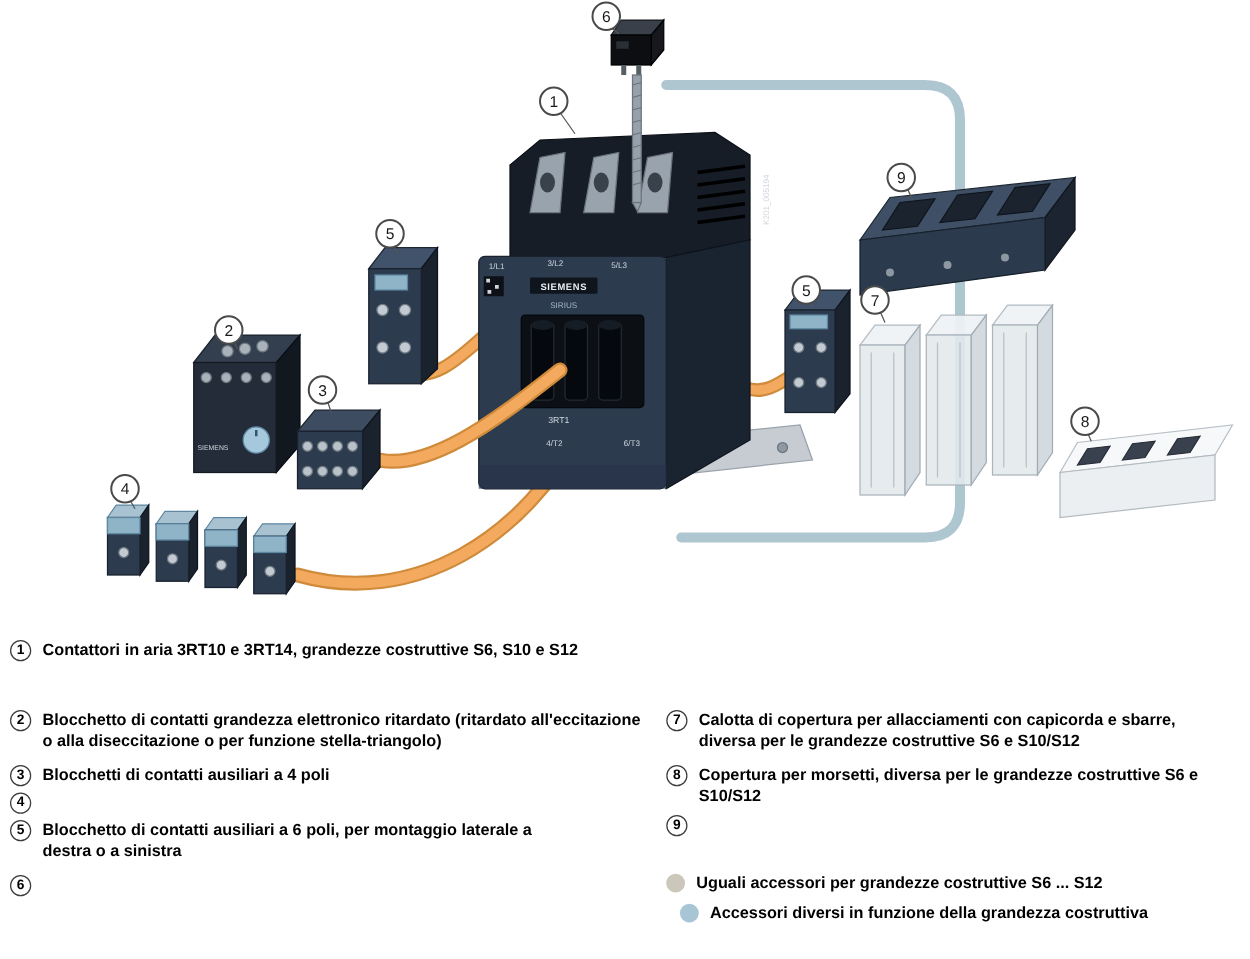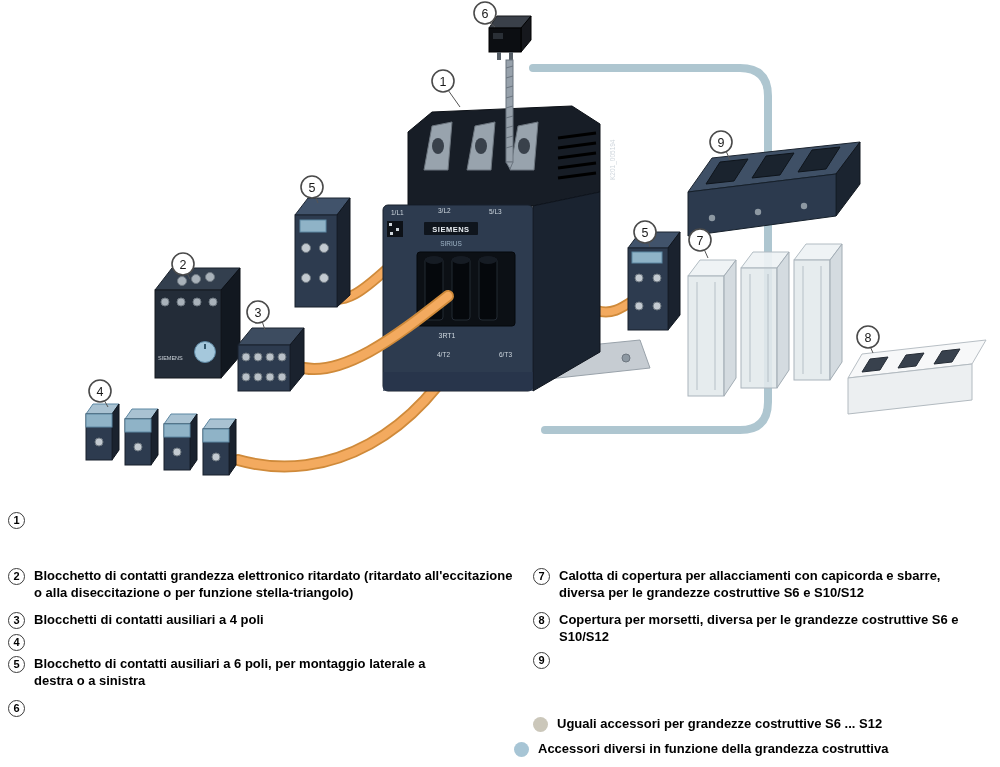--- a/index.html
+++ b/index.html
@@ -299,20 +299,21 @@
       <circle cx="721" cy="142" r="11" fill="#fff" stroke="#4a4a4a" stroke-width="1.6"></circle>
       <text class="callout-num" x="721" y="146.5">9</text>
     </g>
   </g>
 </svg>
 
 <div>
 
   <div class="legend-row" style="left:8px; top:512px; width:540px;">
     <span class="num-circle">1</span>
+    <span class="legend-text">Contattori in aria 3RT10 e 3RT14, grandezze costruttive S6, S10 e S12</span>
   </div>
 
   <div class="legend-row" style="left:8px; top:568px; width:505px;">
     <span class="num-circle">2</span>
     <span class="legend-text">Blocchetto di contatti grandezza elettronico ritardato (ritardato all'eccitazione o alla diseccitazione o per funzione stella-triangolo)</span>
   </div>
 
   <div class="legend-row" style="left:8px; top:612px; width:505px;">
     <span class="num-circle">3</span>
     <span class="legend-text">Blocchetti di contatti ausiliari a 4 poli</span>
@@ -338,24 +339,24 @@
 
   <div class="legend-row" style="left:533px; top:612px; width:440px;">
     <span class="num-circle">8</span>
     <span class="legend-text">Copertura per morsetti, diversa per le grandezze costruttive S6 e S10/S12</span>
   </div>
 
   <div class="legend-row" style="left:533px; top:652px; width:450px;">
     <span class="num-circle">9</span>
   </div>
 
-  <div class="legend-row" style="left:533px; top:716px; width:450px;">
+  <div class="legend-row" style="left:533px; top:698px; width:450px;">
     <span class="key-dot" style="background: rgb(203, 199, 186);"></span>
     <span class="legend-text">Uguali accessori per grandezze costruttive S6 ... S12</span>
   </div>
 
-  <div class="legend-row" style="left:514px; top:722px; width:450px;margin-top:19px;">
+  <div class="legend-row" style="left:544px; top:722px; width:450px;">
     <span class="key-dot" style="background: rgb(167, 197, 213);"></span>
     <span class="legend-text">Accessori diversi in funzione della grandezza costruttiva</span>
   </div>
 
 </div>
 </div>
 
 </body></html>

